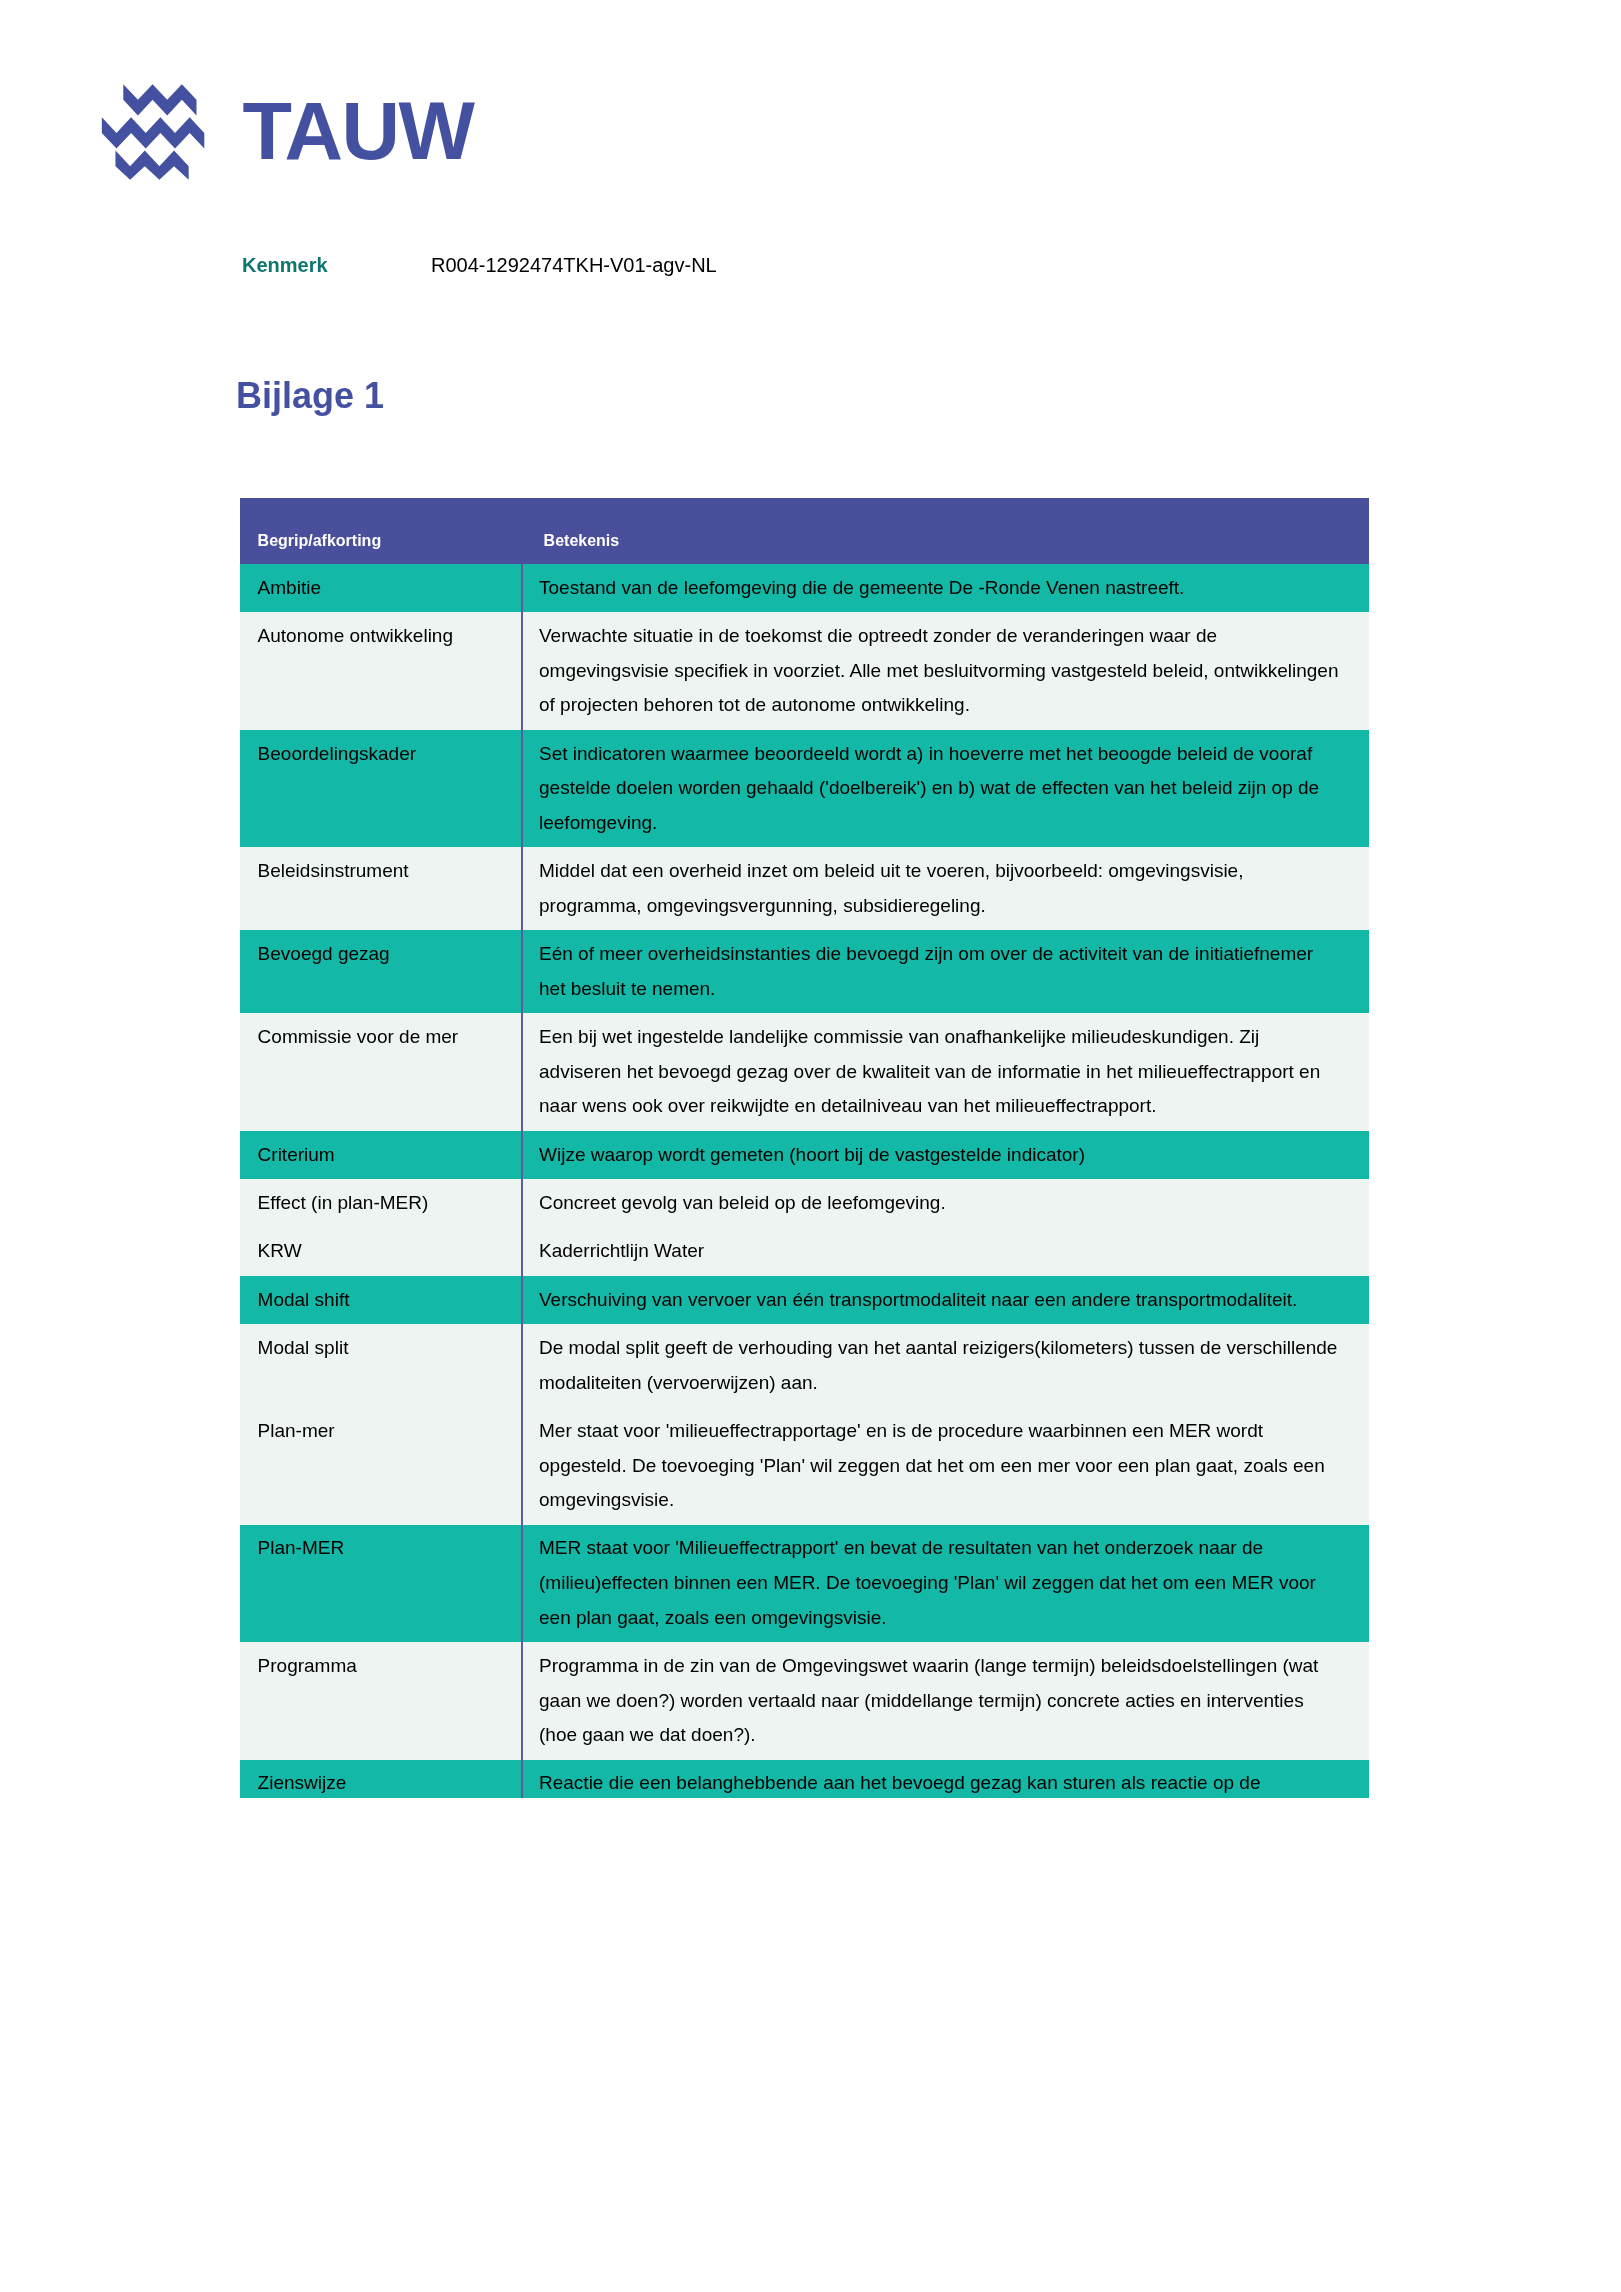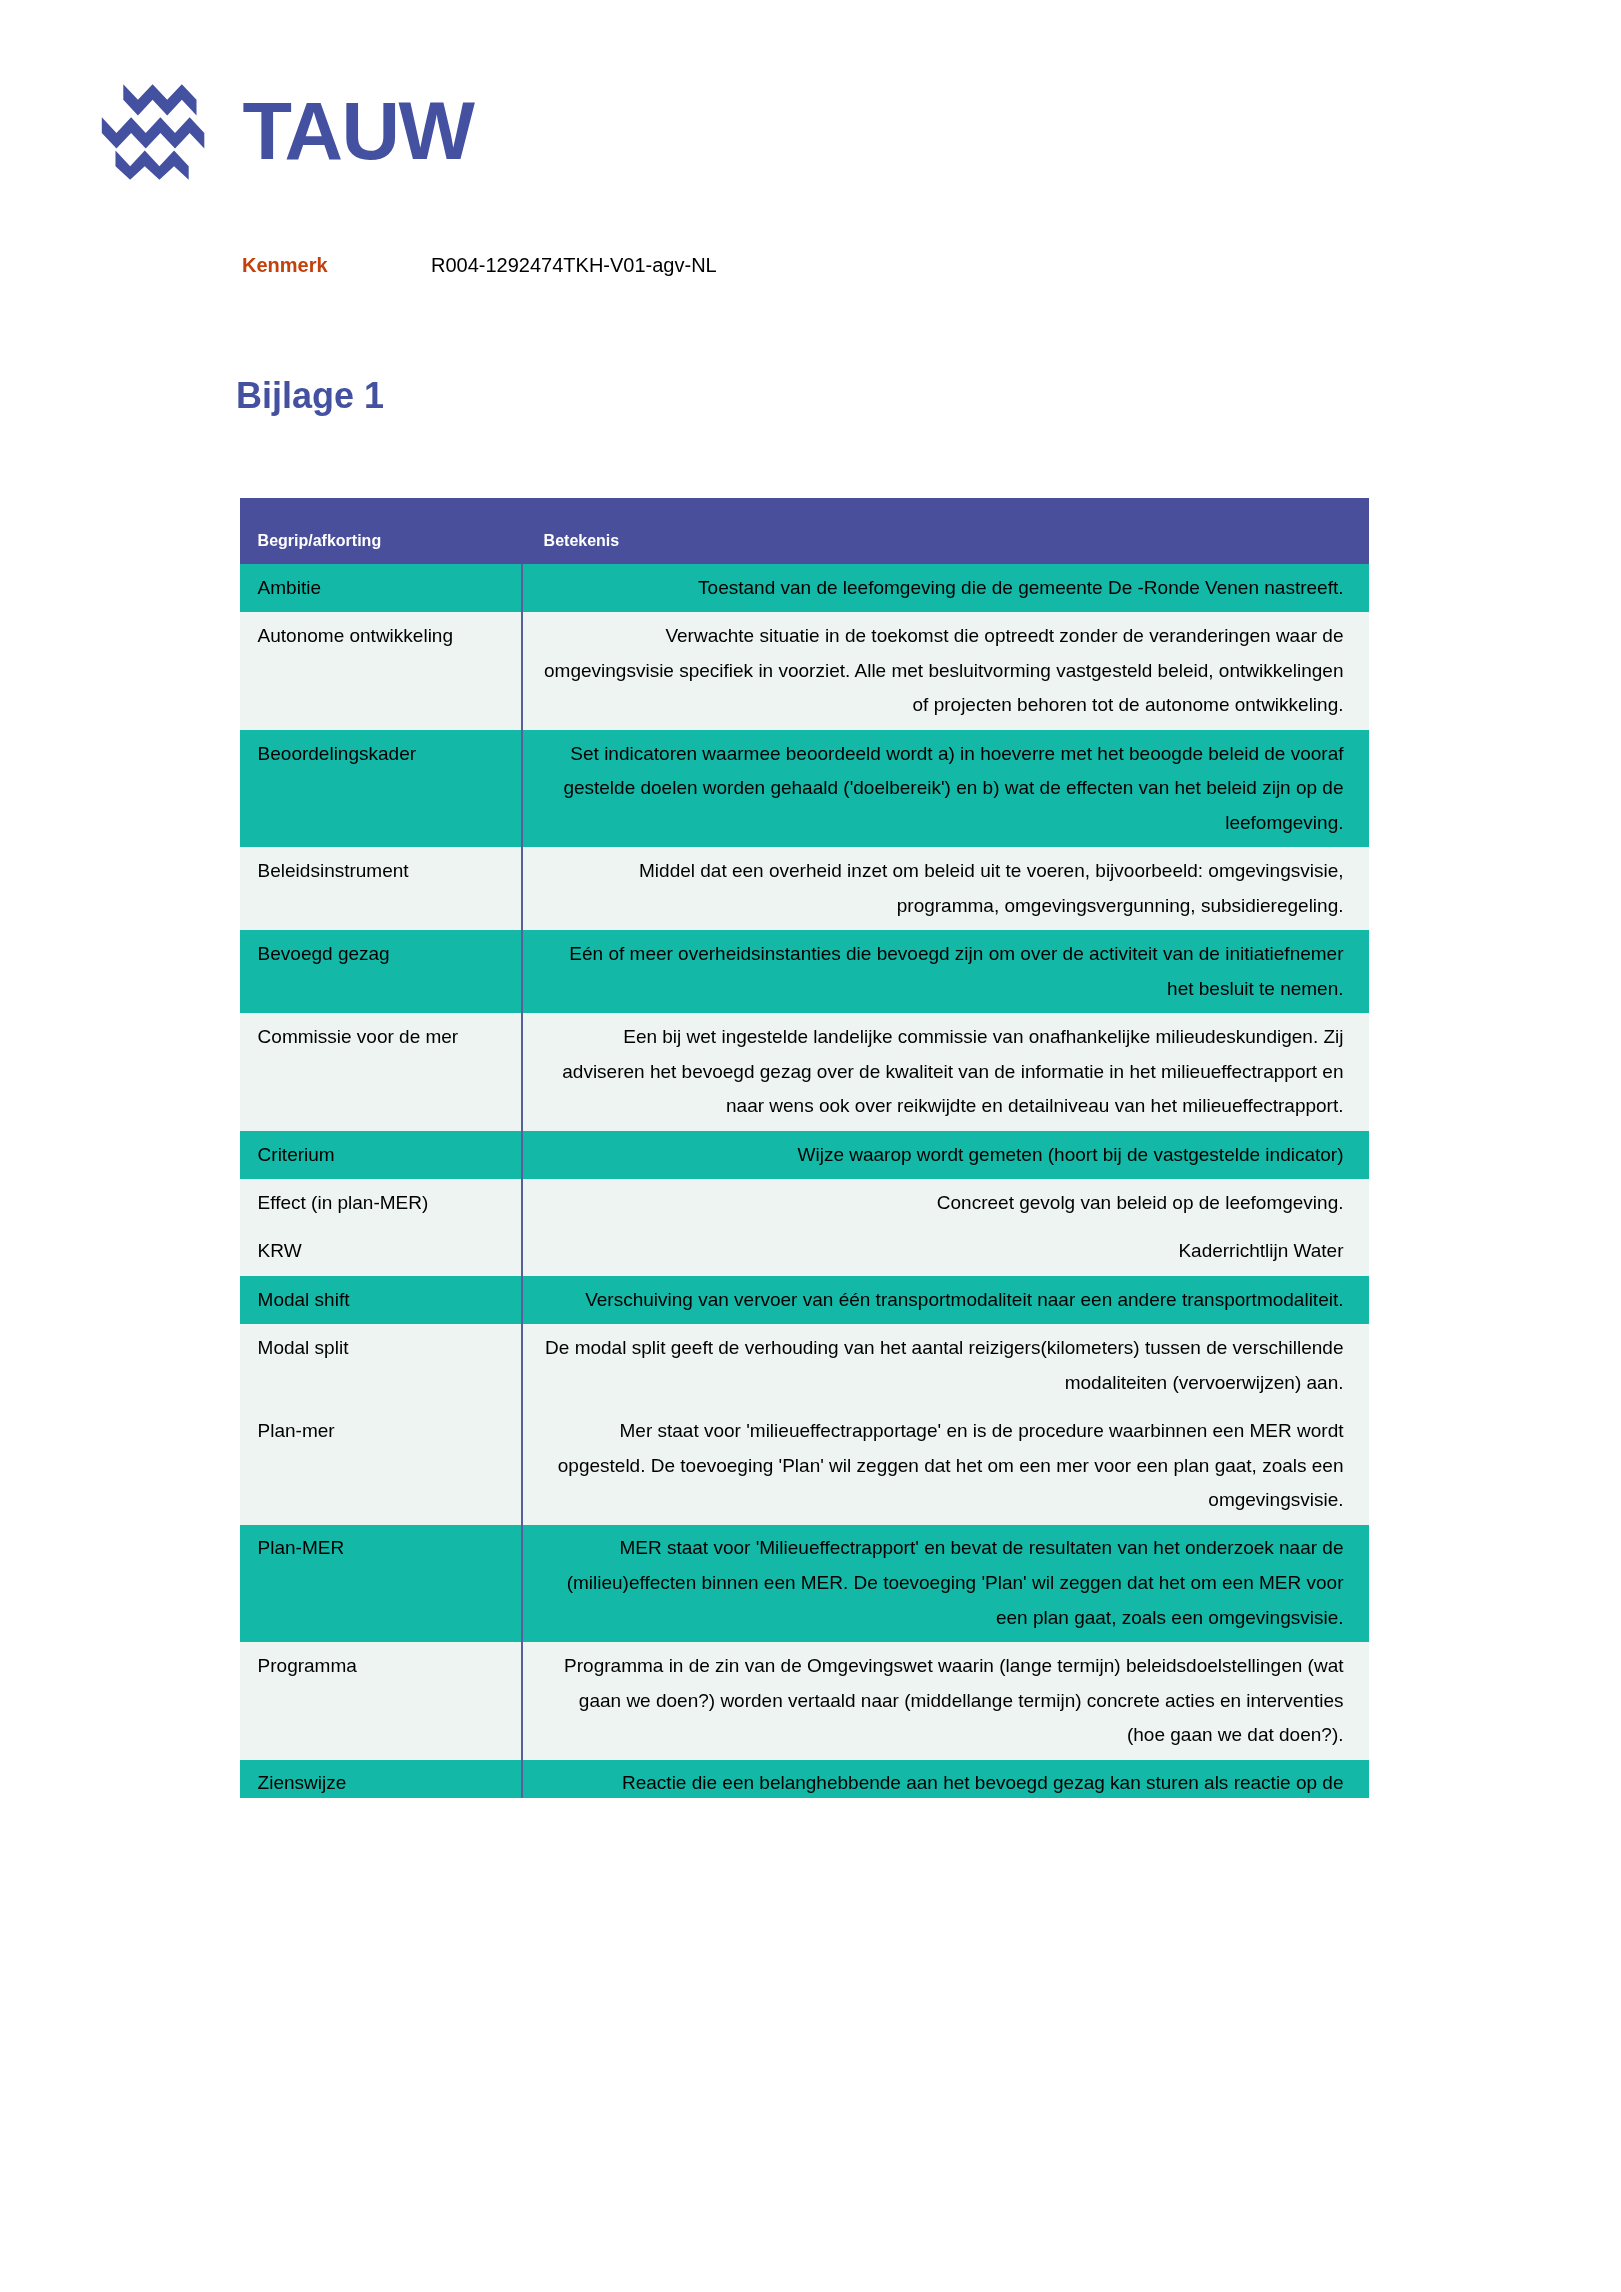--- a/index.html
+++ b/index.html
@@ -53,21 +53,21 @@
     top: 253px;
     display: flex;
     align-items: baseline;
     font-size: 20px;
     line-height: 1.2;
   }
   .kenmerk-label {
     font-weight: bold;
     width: 189px;
     flex: 0 0 189px;
-    color: #c2410c;
+    color: #0f766e;
   }
   .kenmerk-value {
     font-weight: normal;
     color: #000;
     white-space: nowrap;
   }
 
   
   .title-row {
     position: absolute;
@@ -129,21 +129,20 @@
     color: #000;
   }
   table.glossary tbody td.term {
     border-right: 2px solid #5a5f9b;
     padding-right: 11.8px;
     white-space: normal;
   }
   table.glossary tbody td.definition {
     padding-left: 16px;
     padding-right: 25.5px;
-    text-align: right;
   }
   table.glossary tbody tr.shaded td {
     background: #edf4f1;
   }
   table.glossary tbody tr.plain td {
     background: #14b8a6;
   }
 </style>
 </head>
 <body>

